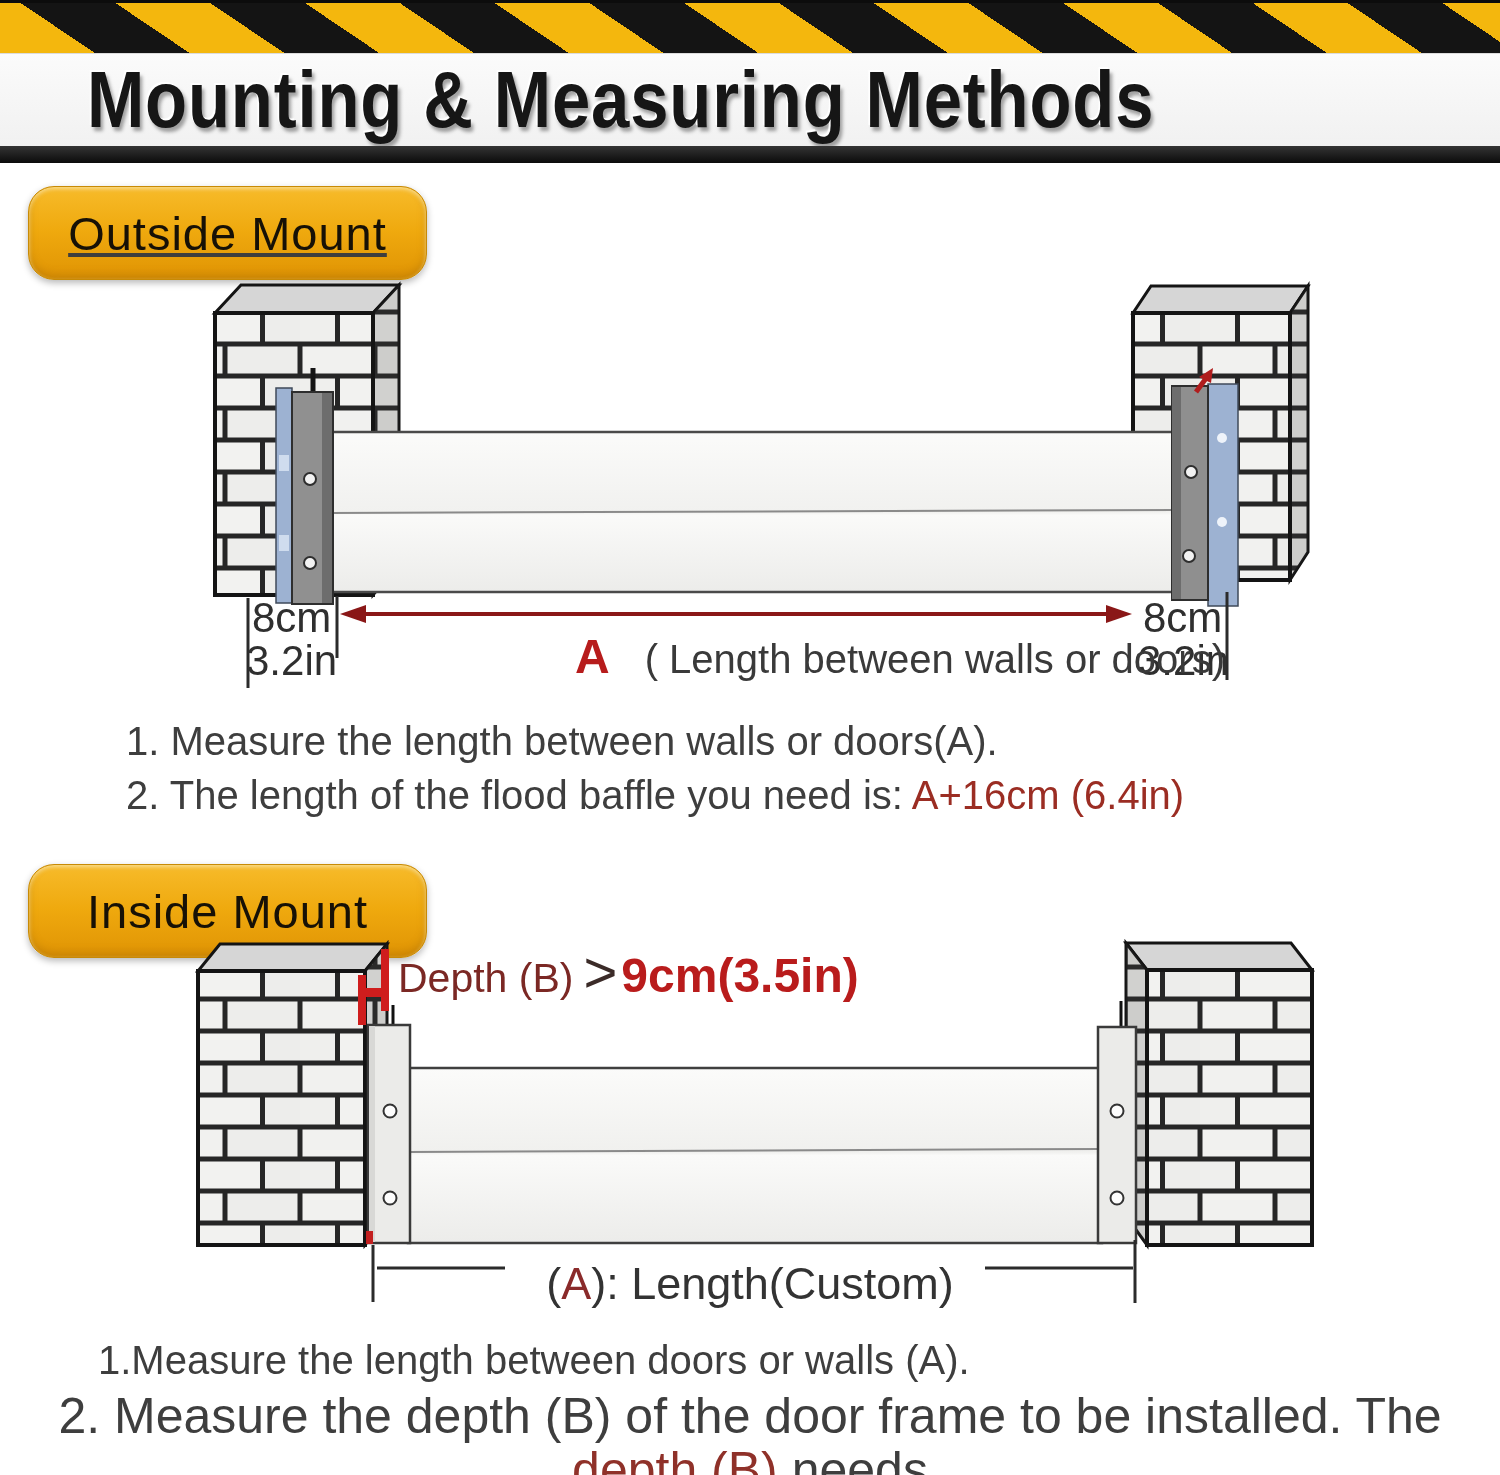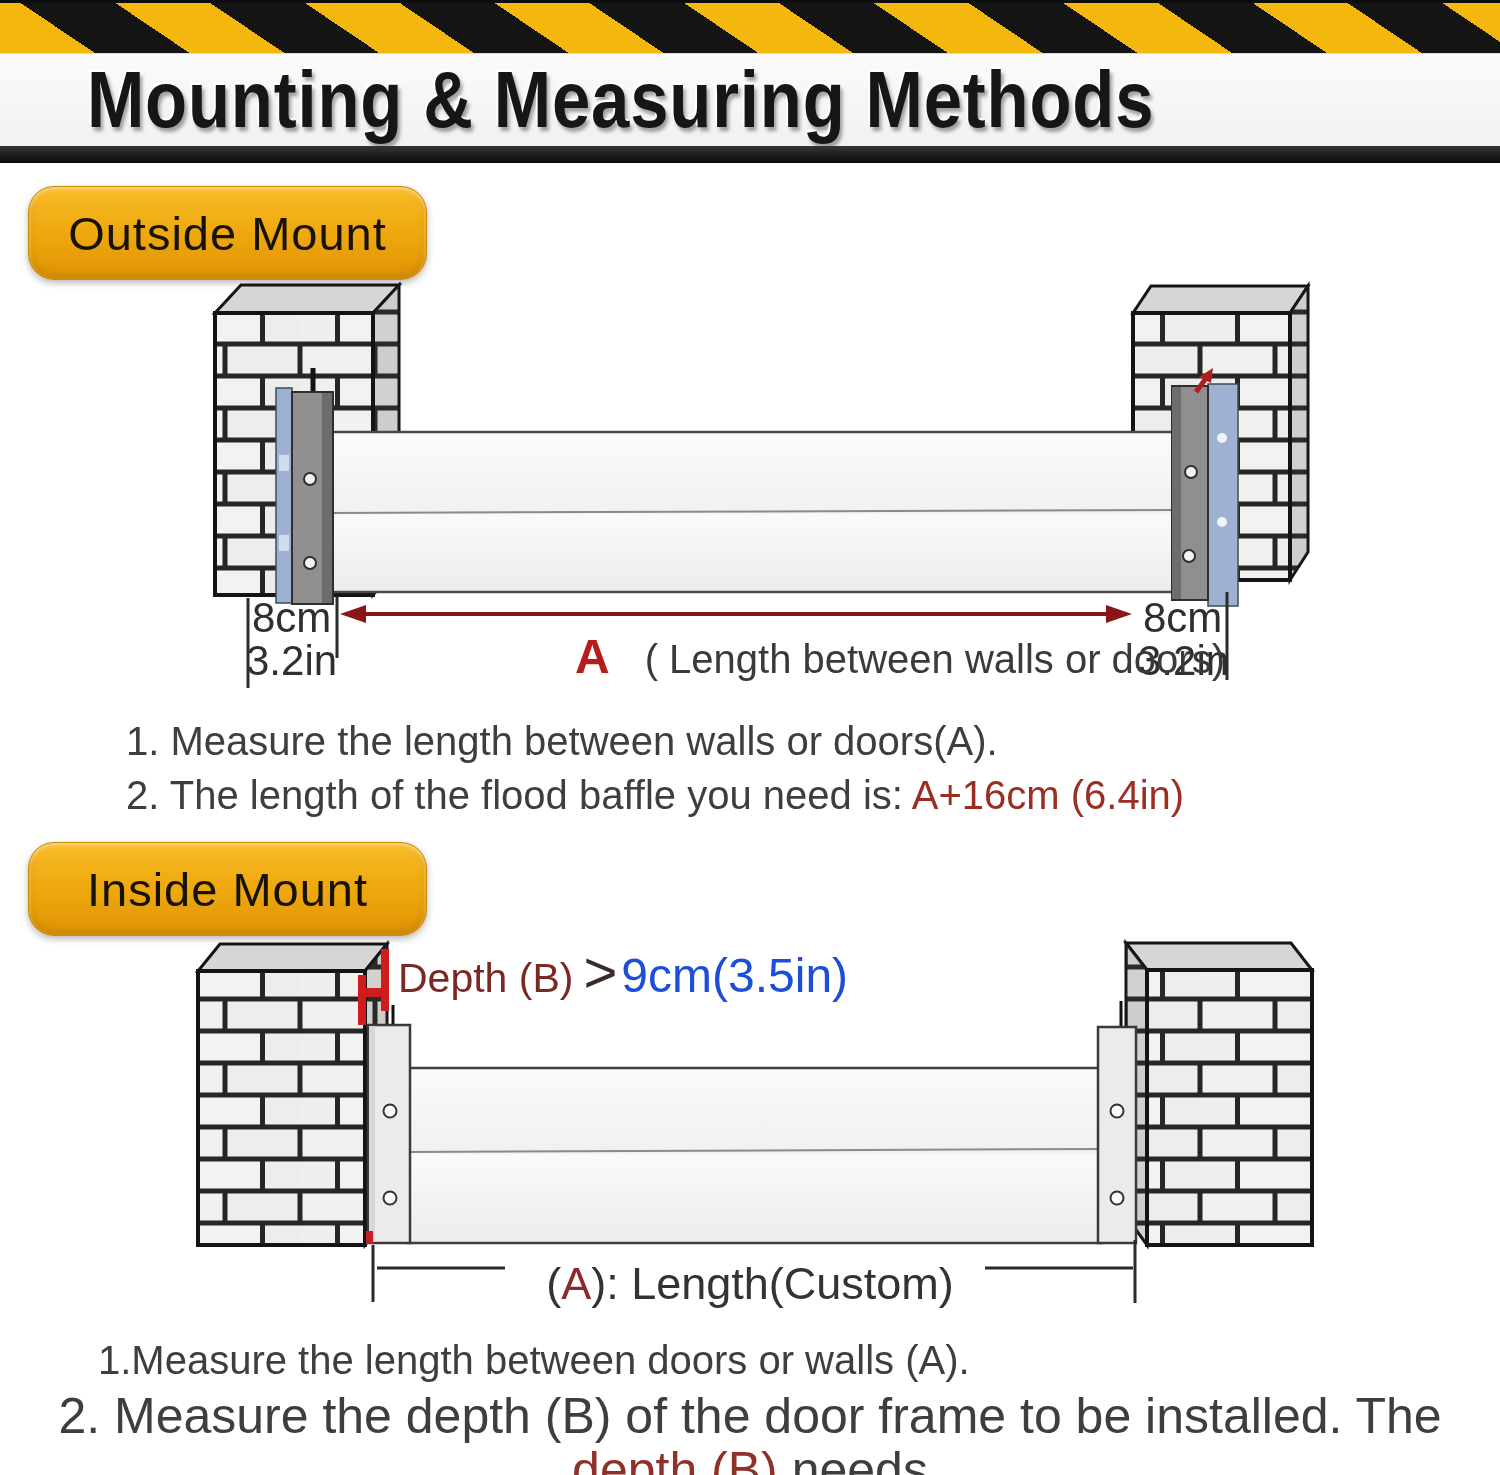--- a/index.html
+++ b/index.html
@@ -37,43 +37,43 @@
   }
   
   .badge{
     position:absolute;left:28px;width:397px;height:92px;
     border-radius:26px;
     background:linear-gradient(180deg,#f7bb2a 0%,#efa90e 48%,#e09404 100%);
     border:1px solid #c88a05;
     box-shadow:0 3px 7px rgba(0,0,0,0.28), inset 0 2px 4px rgba(255,240,190,0.7), inset 0 -4px 8px rgba(150,95,0,0.35);
     display:flex;align-items:center;justify-content:center;
   }
-  .badge-outside{top:186px;}
-  .badge-inside{top:842px;}
+  .badge-outside{top:186px;text-decoration:underline;}
+  .badge-inside{top:864px;}
   .badge span{
     font-size:47px;font-weight:500;color:#171106;letter-spacing:1px;
   }
   
   .diagram{position:absolute;left:0;display:block;}
   .diagram-outside{top:280px;width:1500px;height:420px;}
   .diagram-inside{top:935px;width:1500px;height:385px;}
   
   .lbl{position:absolute;white-space:nowrap;color:#2e2e2e;}
   .dim{font-size:42px;color:#2f2f2f;}
   .o-left-cm{left:252px;top:594px;}
   .o-left-in{left:246px;top:637px;}
   .o-right-cm{left:1143px;top:594px;}
   .o-right-in{left:1138px;top:637px;}
   .o-span-label{left:575px;top:629px;display:flex;align-items:baseline;}
   .o-span-label .marker{font-size:48px;font-weight:700;color:#b71c1c;margin-right:2px;}
   .o-span-label .text{font-size:40px;color:#3a3a3a;margin-left:33px;}
   .i-depth-label{left:398px;top:948px;display:flex;align-items:baseline;}
   .i-depth-label .name{font-size:41px;color:#7b2824;margin-right:10px;}
   .i-depth-label .op{font-size:58px;font-weight:400;color:#3b2b28;margin-right:4px;line-height:0.8;}
-  .i-depth-label .val{font-size:48px;color:#1d4ed8;}
+  .i-depth-label .val{font-size:48px;color:#b91c1c;font-weight:bold;}
   .i-length-label{left:0;top:1258px;width:1500px;text-align:center;font-size:45px;color:#333333;}
   .i-length-label .marker{color:#8a2a2a;}
   
   .step{position:absolute;font-size:40px;color:#3e3e3e;}
   .step .hl{color:#9b2d23;}
   .o-step1{left:126px;top:719px;text-align:right;}
   .o-step2{left:126px;top:773px;}
   .i-step1{left:98px;top:1338px;}
   .i-step2{left:20px;top:1390px;width:1460px;text-align:center;font-size:50px;line-height:1.07;}
   .i-step2 .hl{color:#8f3129;}

